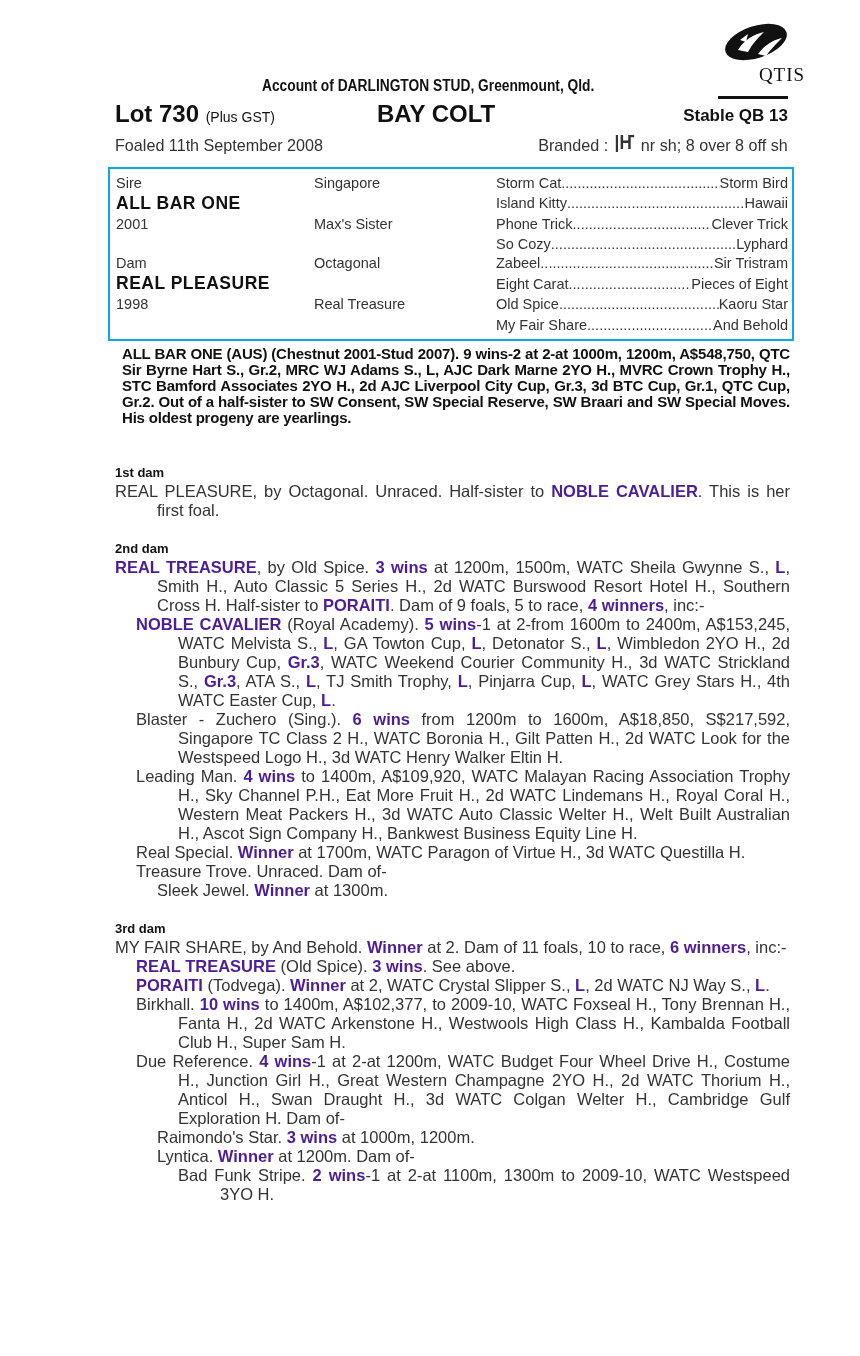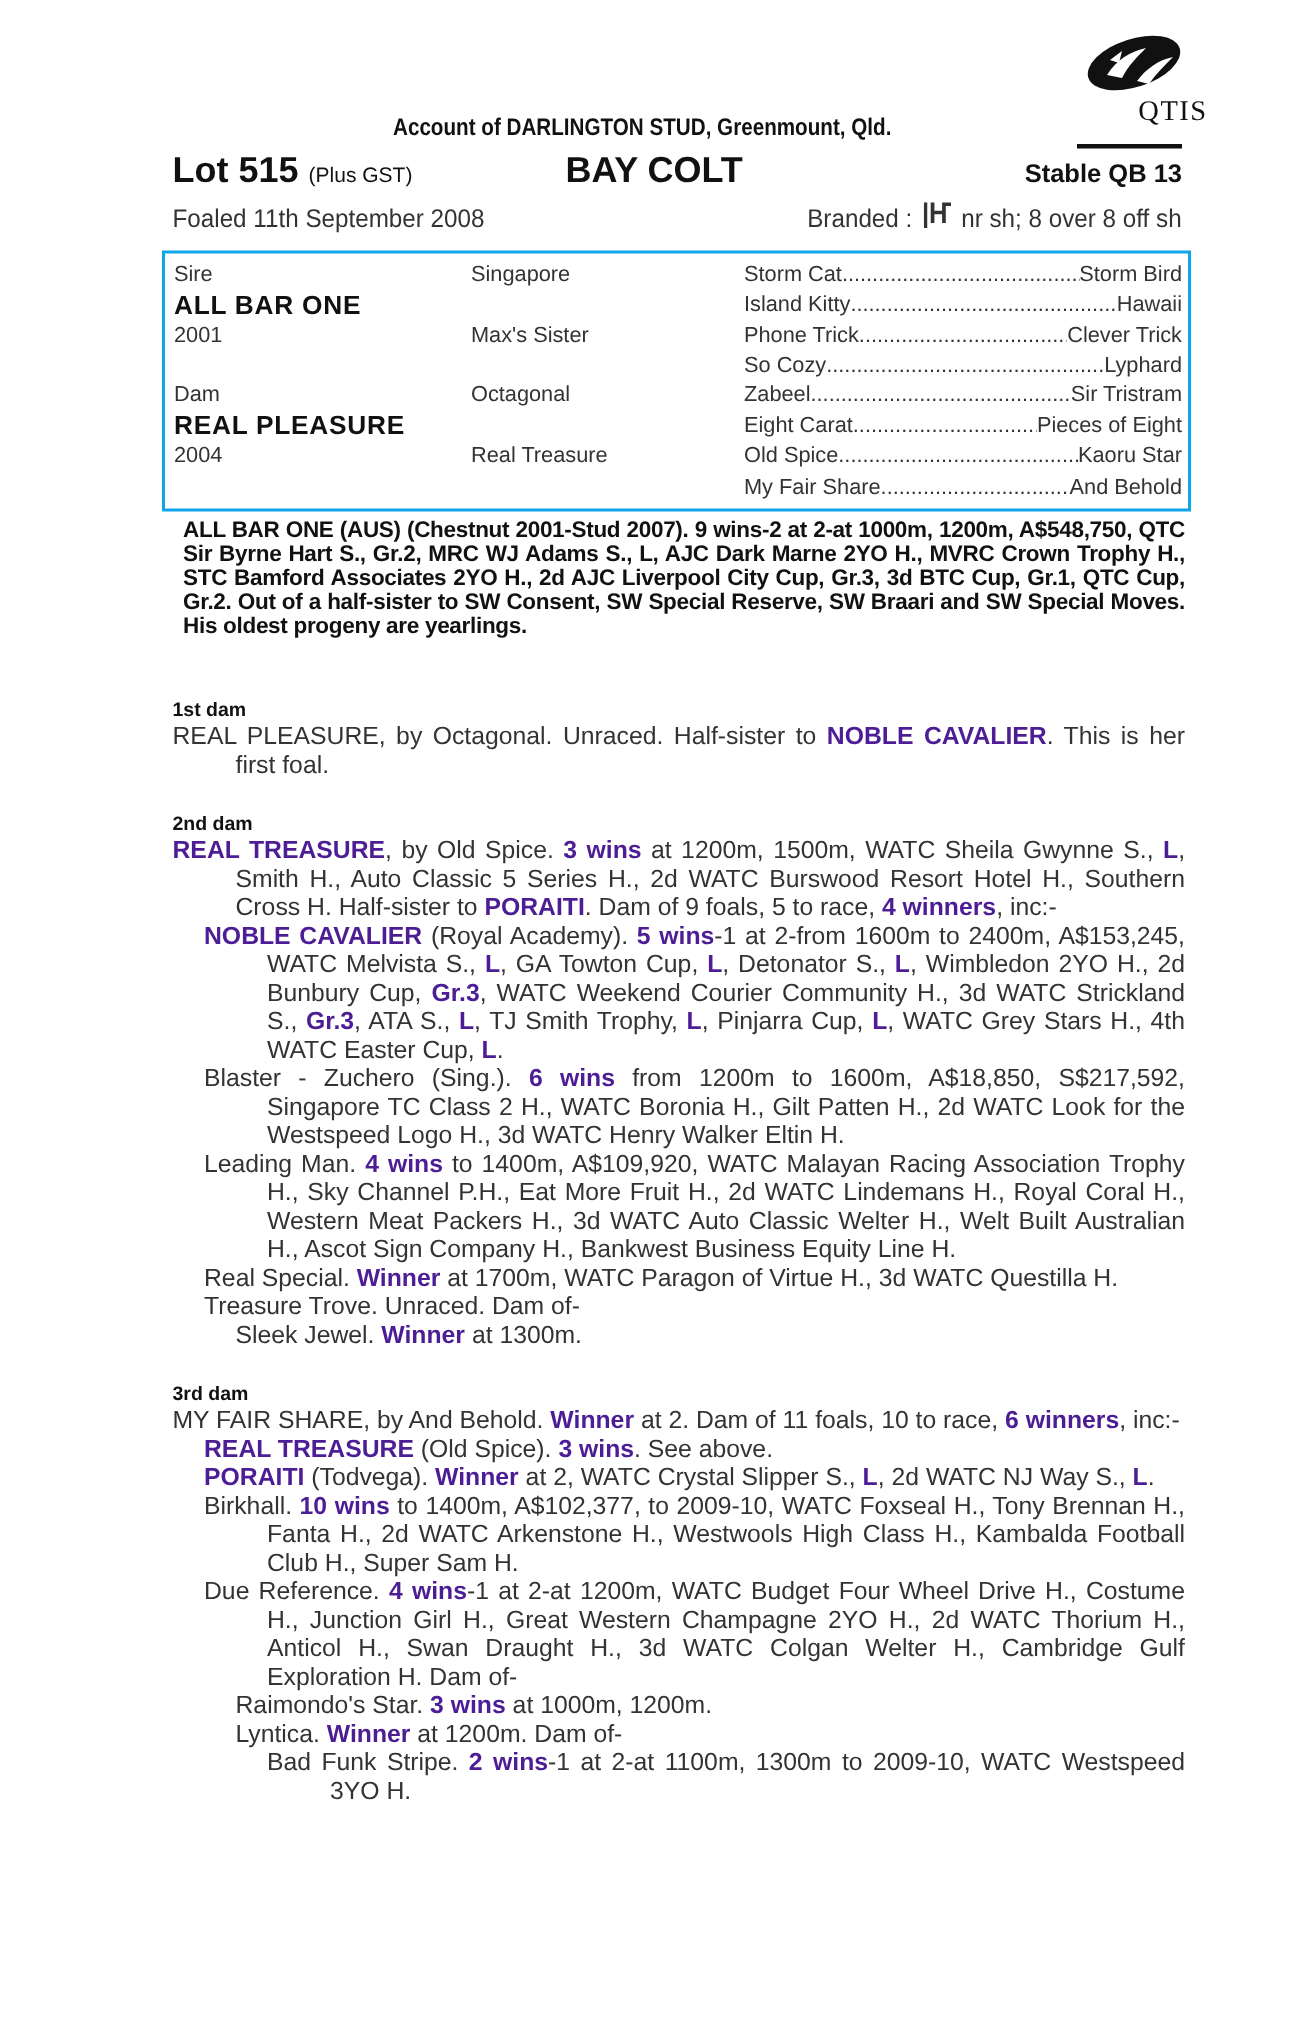--- a/index.html
+++ b/index.html
@@ -45,37 +45,37 @@
     <ellipse cx="38" cy="22" rx="32" ry="16" fill="#111" transform="rotate(-18 38 22)"></ellipse>
     <path d="M20 30 C26 20, 36 14, 46 12 C40 18, 34 24, 30 32 Z" fill="#fff"></path>
     <path d="M40 34 C46 26, 54 20, 64 18 C58 24, 52 30, 48 36 Z" fill="#fff"></path>
     <path d="M22 20 L30 14 L28 22 Z" fill="#fff"></path>
   </svg>
   <div class="logo-q">QTIS</div>
   <div class="logo-bar"></div>
 </div>
 
 <div class="account">Account of DARLINGTON STUD, Greenmount, Qld.</div>
-<div class="lot"><span>Lot 515</span> <small>(Plus GST)</small></div>
+<div class="lot"><span>Lot 730</span> <small>(Plus GST)</small></div>
 <div class="colt">BAY COLT</div>
 <div class="stable">Stable QB 13</div>
 <div class="foaled">Foaled 11th September 2008</div>
 <div class="branded">
   <span>Branded :</span>
   <span class="brandmark">|<span style="display:inline-block;transform:scaleY(1.1)">Ҥ</span></span>
   <span>nr sh; 8 over 8 off sh</span>
 </div>
 
 <div class="ped">
   <div class="cell" style="left:6px;top:6px">Sire</div>
   <div class="cell big" style="left:6px;top:24px">ALL BAR ONE</div>
   <div class="cell" style="left:6px;top:47px">2001</div>
   <div class="cell" style="left:6px;top:86px">Dam</div>
   <div class="cell big" style="left:6px;top:104px">REAL PLEASURE</div>
-  <div class="cell" style="left:6px;top:127px">2004</div>
+  <div class="cell" style="left:6px;top:127px">1998</div>
 
   <div class="cell" style="left:204px;top:6px">Singapore</div>
   <div class="cell" style="left:204px;top:47px">Max's Sister</div>
   <div class="cell" style="left:204px;top:86px">Octagonal</div>
   <div class="cell" style="left:204px;top:127px">Real Treasure</div>
 
   <div class="g3" style="top:6px">
       <span>Storm Cat</span>
       <span class="dots"></span>
       <span>Storm Bird</span>

